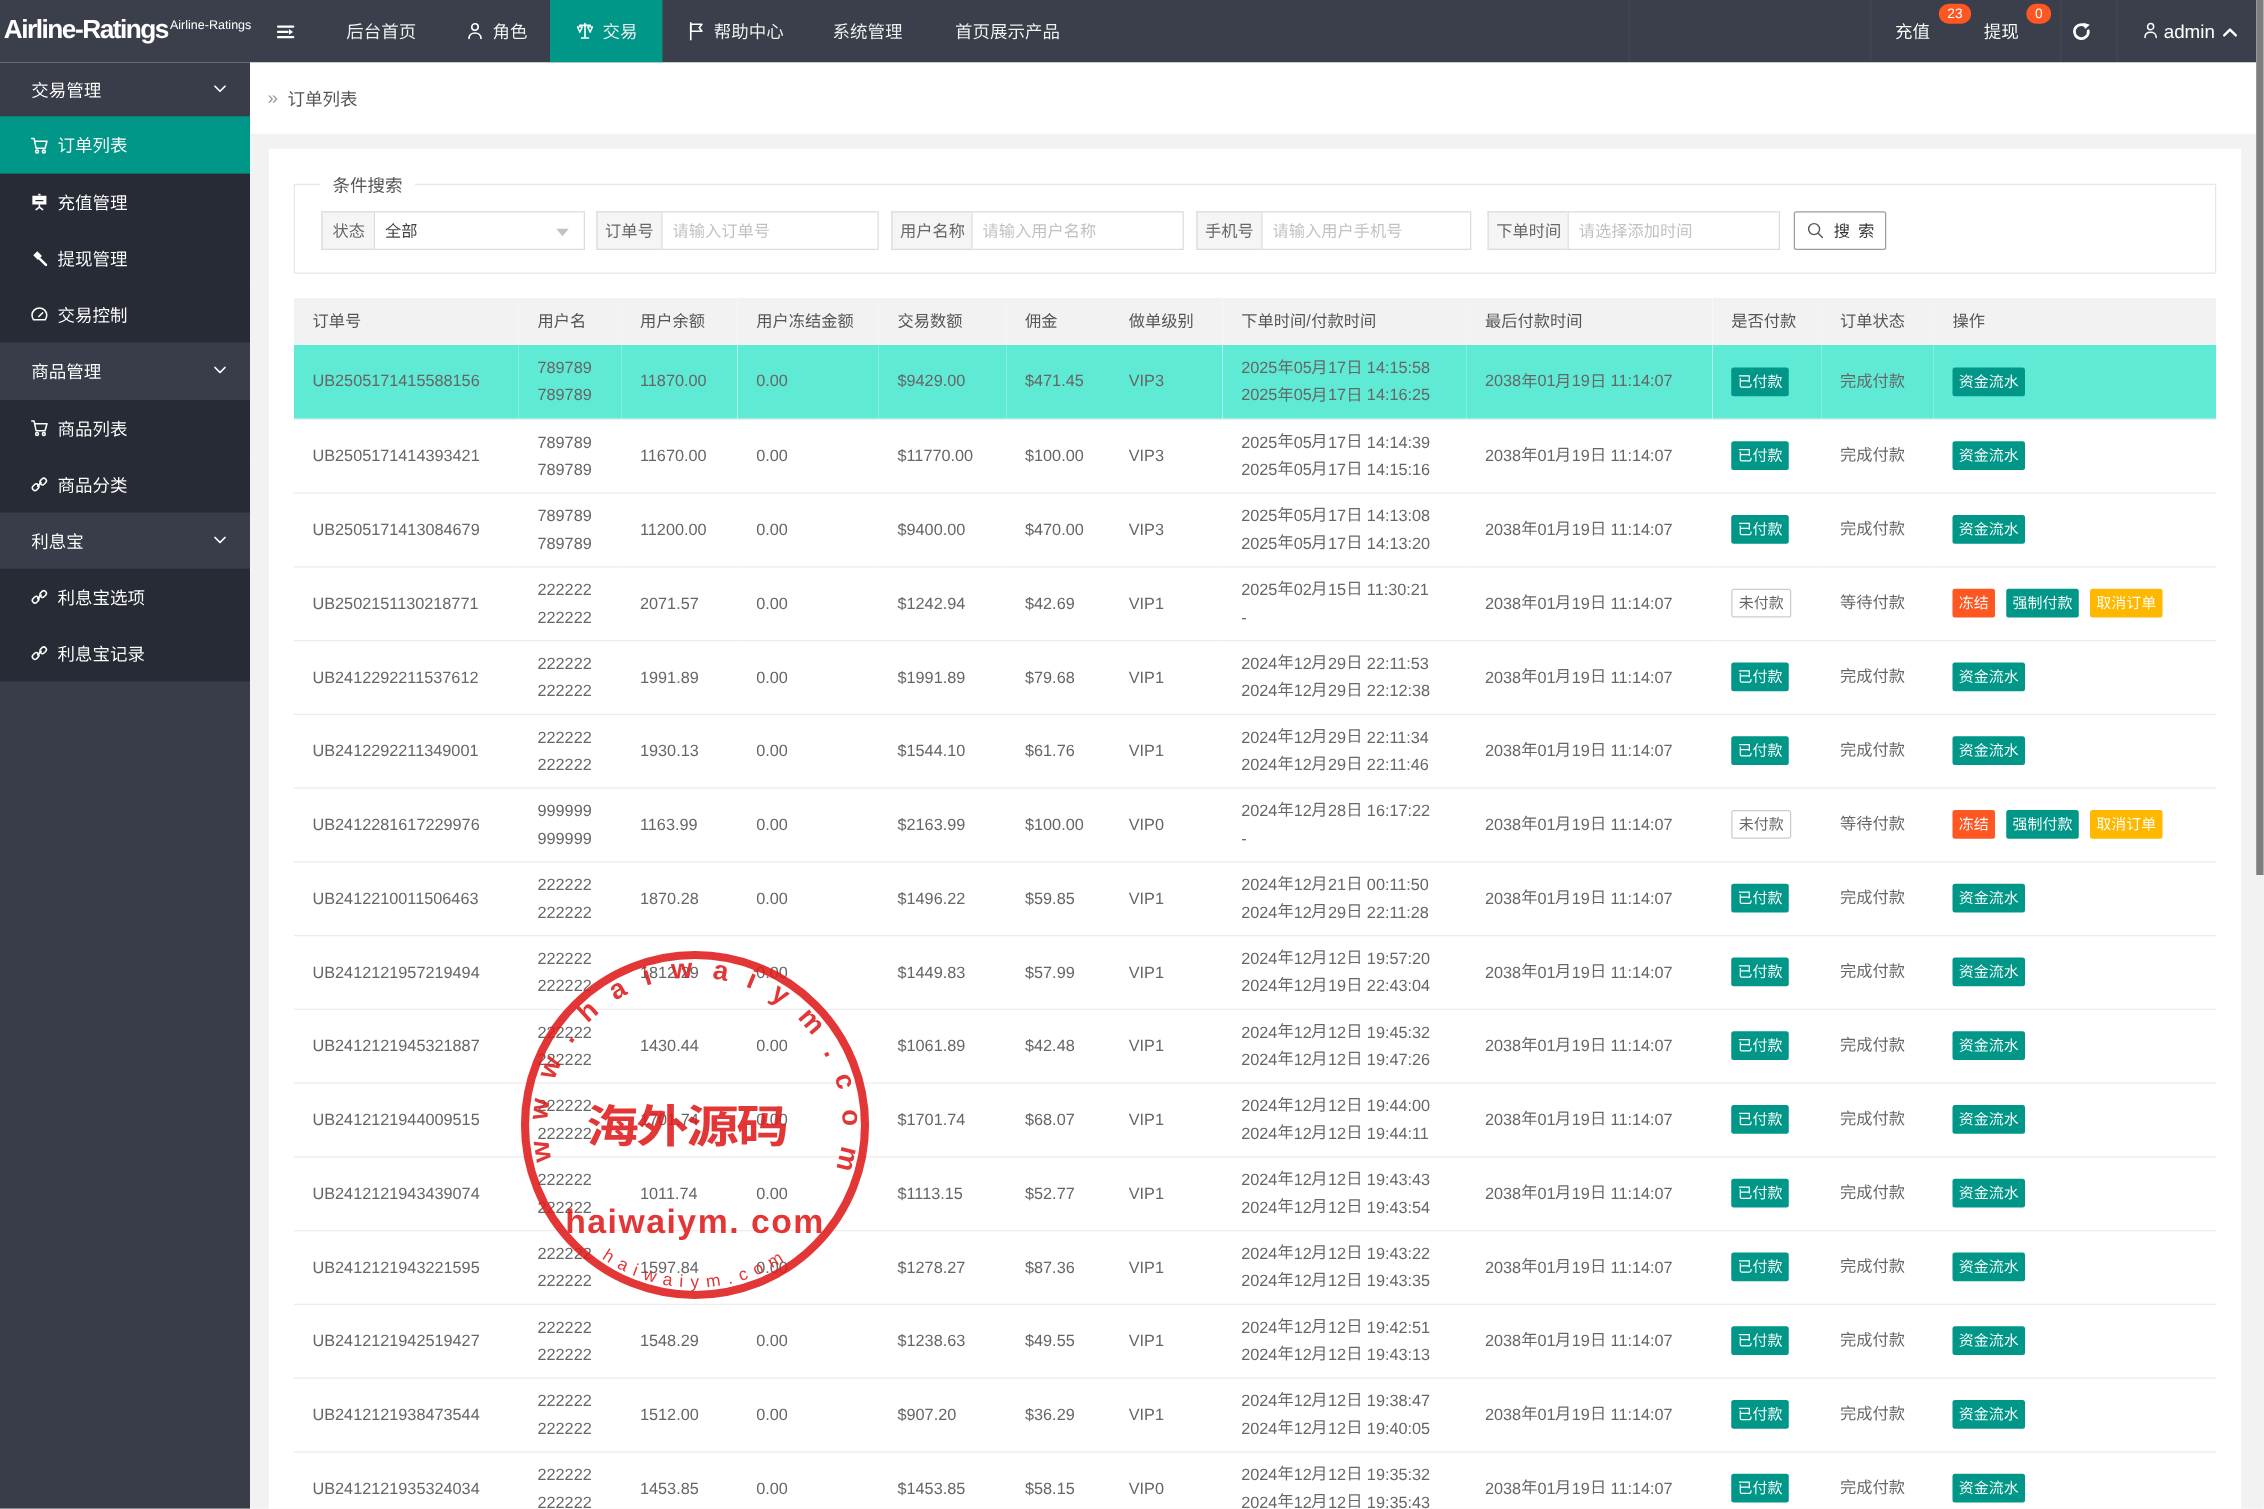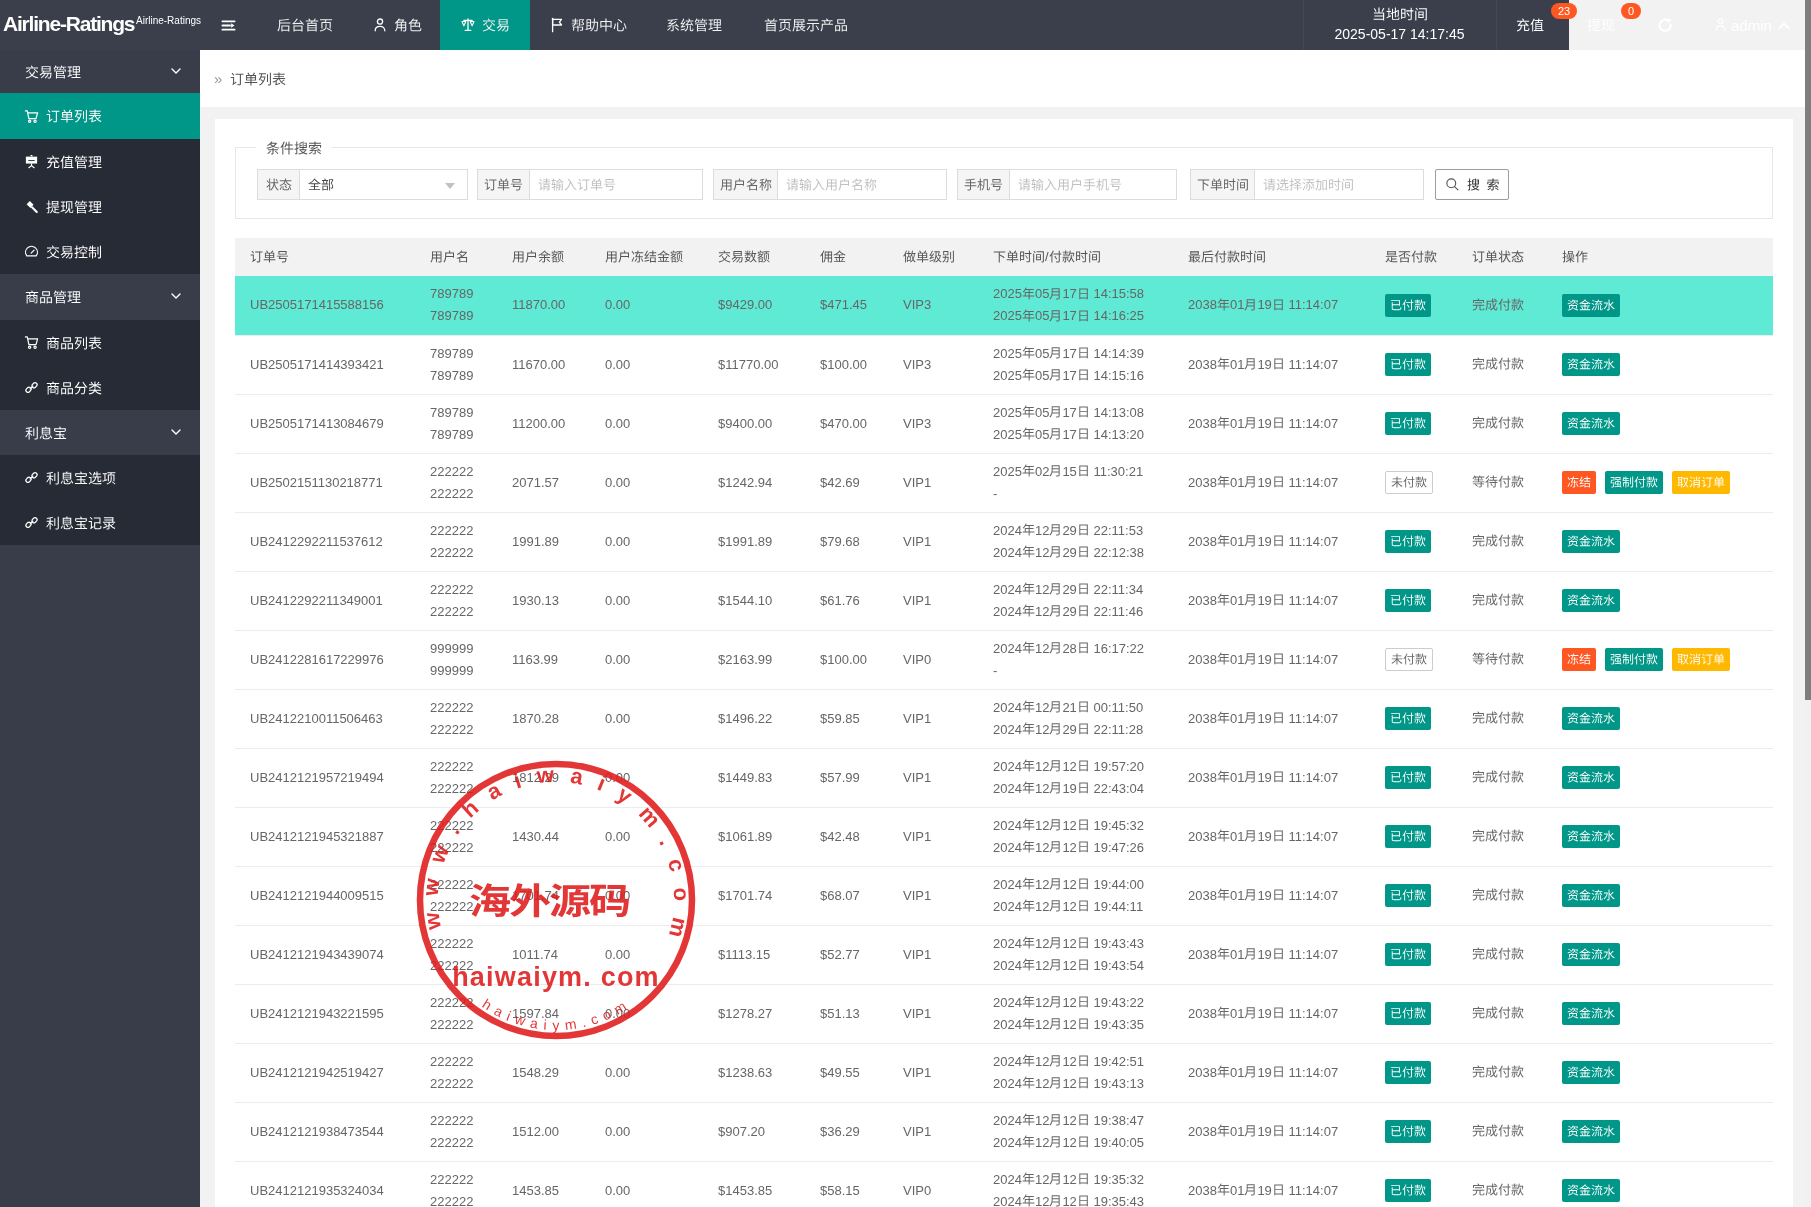--- a/index.html
+++ b/index.html
@@ -1,18 +1,18 @@
 <!DOCTYPE html>
 <html><head><meta charset="utf-8"><style>
 *{box-sizing:border-box;margin:0;padding:0}
 html,body{width:1811px;height:1207px;overflow:hidden}
 body{font-family:"Liberation Sans",sans-serif;background:#f2f2f2;position:relative}
 svg.z{fill:currentColor;display:inline-block}
 .abs{position:absolute}
-.nav{position:absolute;left:0;top:0;width:1569px;height:50px;background:#3a3f4b;color:#fff}
+.nav{position:absolute;left:0;top:0;width:1805px;height:50px;background:#3a3f4b;color:#fff}
 .nav .item{position:absolute;top:0;height:50px;display:flex;align-items:center;color:#f2f2f2;font-size:14px}
 .nav .item .ic{margin-right:6px;display:flex}
 .nav .active{background:#009688}
 .vsep{position:absolute;top:0;height:50px;width:1px;background:rgba(255,255,255,.05)}
 .badge{position:absolute;background:#ff5722;color:#fff;font-size:11px;border-radius:9px;height:16px;line-height:16px;text-align:center}
 .side{position:absolute;left:0;top:50px;width:200px;height:1157px;background:#383d49;color:#fff}
 .side .hd{position:relative;height:43px;display:flex;align-items:center;padding-left:25px;font-size:14px}
 .side .it{position:relative;display:flex;align-items:center;padding-left:24px;font-size:14px;background:#272b35}
 .side .it .ic{width:15px;margin-right:7px;display:flex}
 .side .chev{position:absolute;right:18px}
@@ -212,29 +212,20 @@
         <use href="#gr5C55" x="2000"></use>
         <use href="#gr793A" x="3000"></use>
         <use href="#gr4EA7" x="4000"></use>
         <use href="#gr54C1" x="5000"></use>
       </svg>
     </div>
     <div class="vsep" style="left:1303px"></div>
     <div class="vsep" style="left:1496px"></div>
     <div class="vsep" style="left:1648px"></div>
     <div class="vsep" style="left:1693px"></div>
-    <div class="abs" style="left:1303px;width:193px;top:0;height:50px;text-align:center;font-size:14px;color:#fff">
-      <div style="margin-top:6px"><svg class="z" style="width:56.0px;height:14px;vertical-align:-0.12em" viewBox="0 -880 4000 1000">
-          <use href="#gr5F53" x="0"></use>
-          <use href="#gr5730" x="1000"></use>
-          <use href="#gr65F6" x="2000"></use>
-          <use href="#gr95F4" x="3000"></use>
-        </svg></div>
-      <div style="margin-top:4px;font-size:14px">2025-05-17 14:17:45</div>
-    </div>
     <div class="abs" style="left:1516px;top:17px;font-size:14px"><svg class="z" style="width:28.0px;height:14px;vertical-align:-0.12em" viewBox="0 -880 2000 1000">
         <use href="#gr5145" x="0"></use>
         <use href="#gr503C" x="1000"></use>
       </svg></div>
     <div class="badge" style="left:1551px;top:3px;width:26px">23</div>
     <div class="abs" style="left:1587px;top:17px;font-size:14px"><svg class="z" style="width:28.0px;height:14px;vertical-align:-0.12em" viewBox="0 -880 2000 1000">
         <use href="#gr63D0" x="0"></use>
         <use href="#gr73B0" x="1000"></use>
       </svg></div>
     <div class="badge" style="left:1621px;top:3px;width:20px">0</div>
@@ -1258,21 +1249,21 @@
         </tr>
         <tr>
           <td>UB2412121943221595</td>
           <td>
             <div>222222</div>
             <div>222222</div>
           </td>
           <td>1597.84</td>
           <td>0.00</td>
           <td>$1278.27</td>
-          <td>$51.13</td>
+          <td>$87.36</td>
           <td>VIP1</td>
           <td>
             <div>2024<svg class="z" style="width:13.0px;height:13px;vertical-align:-0.12em" viewBox="0 -880 1000 1000">
                 <use href="#gr5E74" x="0"></use>
               </svg>12<svg class="z" style="width:13.0px;height:13px;vertical-align:-0.12em" viewBox="0 -880 1000 1000">
                 <use href="#gr6708" x="0"></use>
               </svg>12<svg class="z" style="width:13.0px;height:13px;vertical-align:-0.12em" viewBox="0 -880 1000 1000">
                 <use href="#gr65E5" x="0"></use>
               </svg> 19:43:22</div>
             <div>2024<svg class="z" style="width:13.0px;height:13px;vertical-align:-0.12em" viewBox="0 -880 1000 1000">

